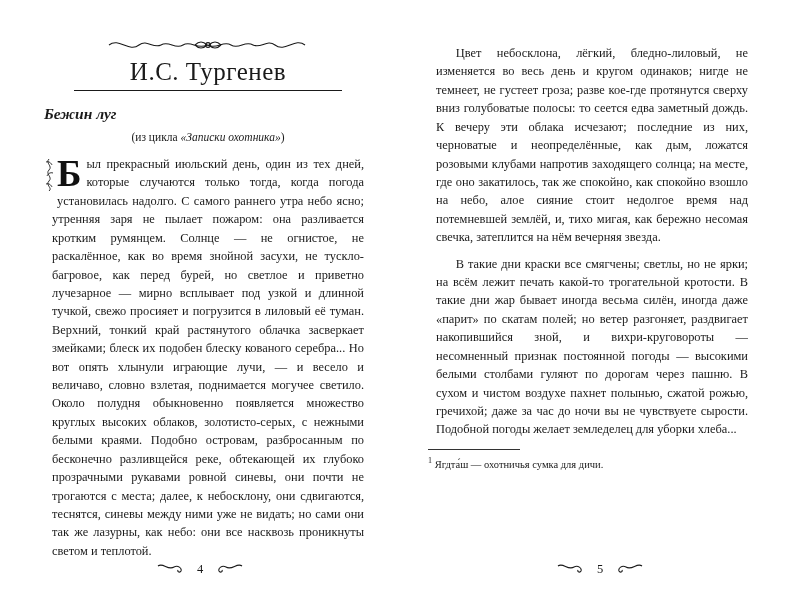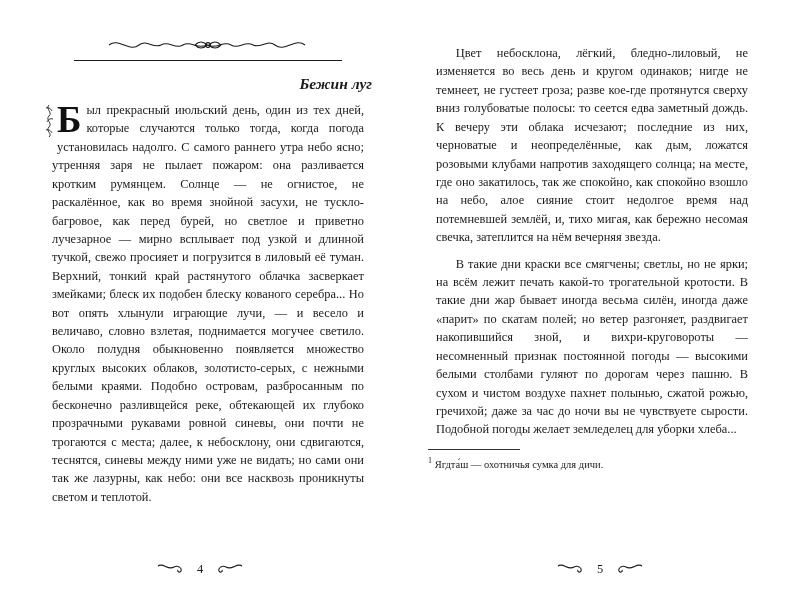--- a/index.html
+++ b/index.html
@@ -50,21 +50,21 @@
     font-weight: normal;
     margin: 2px 0 2px 0;
     font-family: "Liberation Serif", serif;
   }
   .rule {
     border: none;
     border-top: 1.6px solid #1a1a1a;
     margin: 4px 30px 14px 30px;
   }
   .story-title {
-    text-align: right;
+    text-align: left;
     font-size: 15.5px;
     font-weight: bold;
     font-style: italic;
     margin: 10px 0 8px 0;
   }
   .cycle-note {
     text-align: center;
     font-size: 11.5px;
     margin: 0 0 12px 0;
   }
@@ -145,24 +145,28 @@
           <path d="M58 9 C 66 4, 72 14, 80 9 C 88 4, 94 14, 104 9"></path>
           <path d="M104 9 C 114 14, 120 4, 128 9 C 136 14, 142 4, 150 9"></path>
           <path d="M150 9 C 158 13, 164 3, 172 9 C 182 17, 192 1, 202 9"></path>
           <circle cx="105" cy="9" r="2.4"></circle>
           <path d="M92 9 C 96 5, 100 5, 104 9 C 100 13, 96 13, 92 9"></path>
           <path d="M118 9 C 114 5, 110 5, 106 9 C 110 13, 114 13, 118 9"></path>
         </g>
       </svg>
     </div>
 
+    <div class="author">И.С. Тургенев</div>
     <hr class="rule">
 
     <div class="story-title">Бежин луг</div>
 
+    <div class="cycle-note">
+      <span>(из цикла </span><i>«Записки охотника»</i><span>)</span>
+    </div>
 
     <div class="body-text">
       <div class="dropcap-wrap">
         <span class="dropcap-deco">
           <svg width="11" height="34" viewBox="0 0 11 34" aria-hidden="true">
             <g fill="none" stroke="#1a1a1a" stroke-width="0.9">
               <path d="M5 1 C 1 5, 9 8, 5 12 C 1 16, 9 19, 5 23 C 1 27, 9 30, 5 33"></path>
               <path d="M2 4 C 5 3, 7 5, 8 7"></path>
               <path d="M9 15 C 6 14, 4 16, 3 18"></path>
               <path d="M2 26 C 5 25, 7 27, 8 29"></path>

